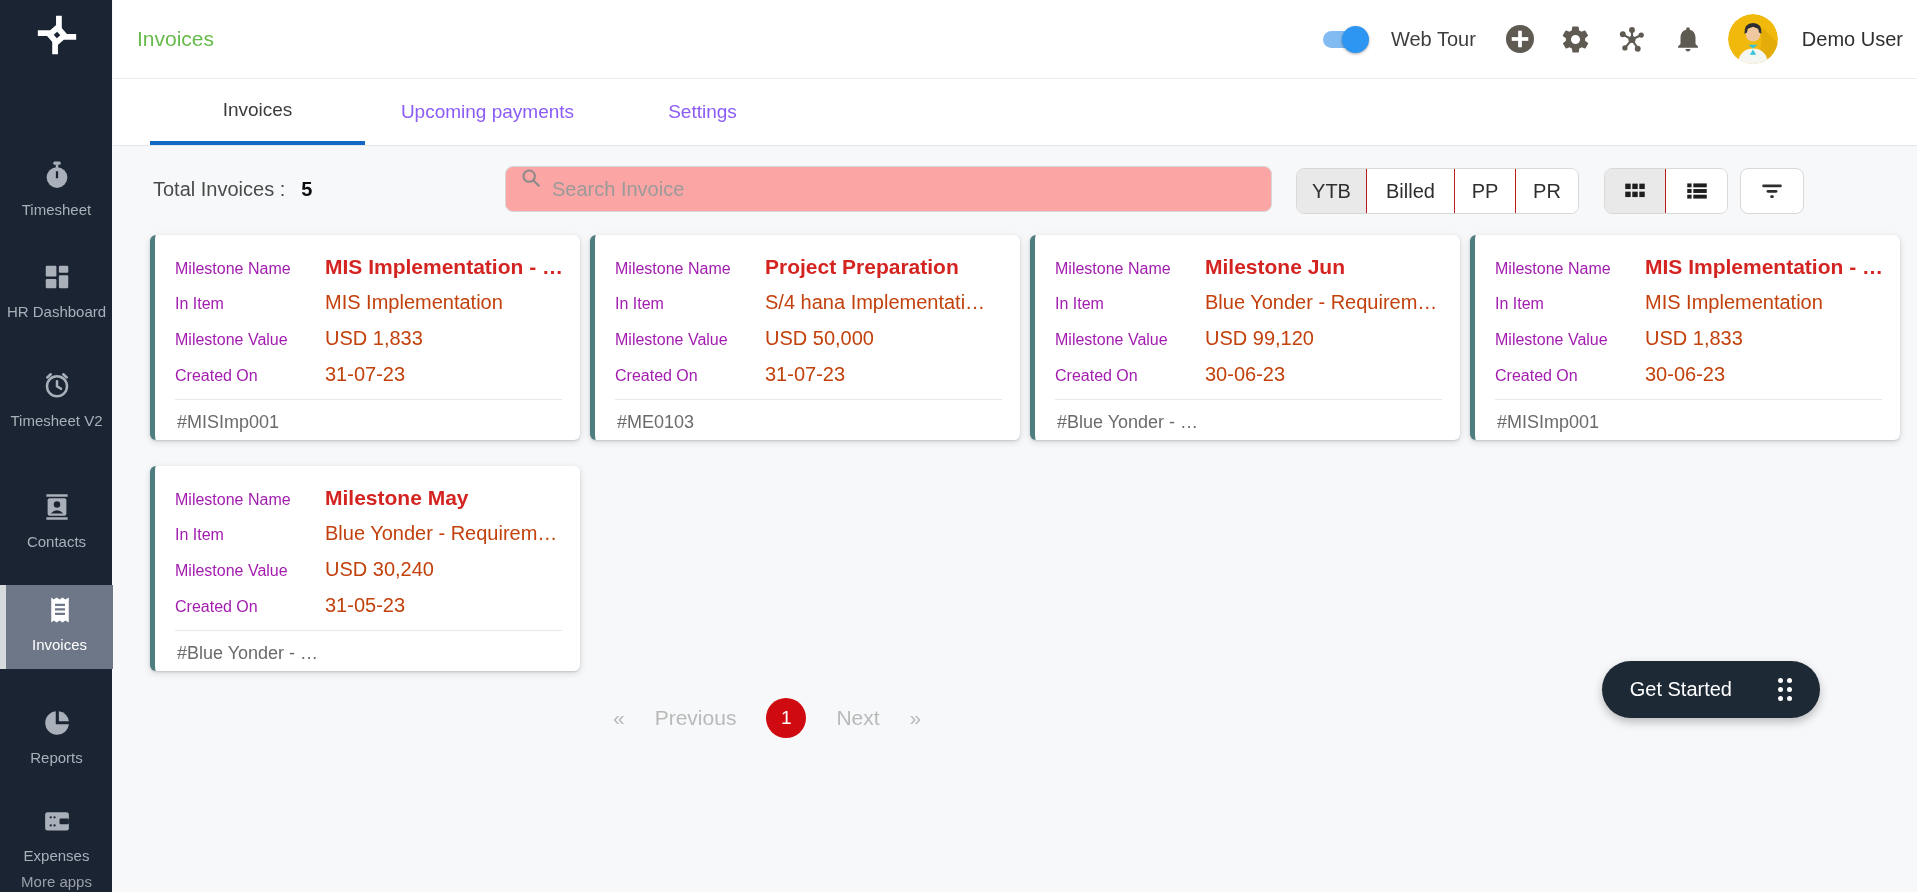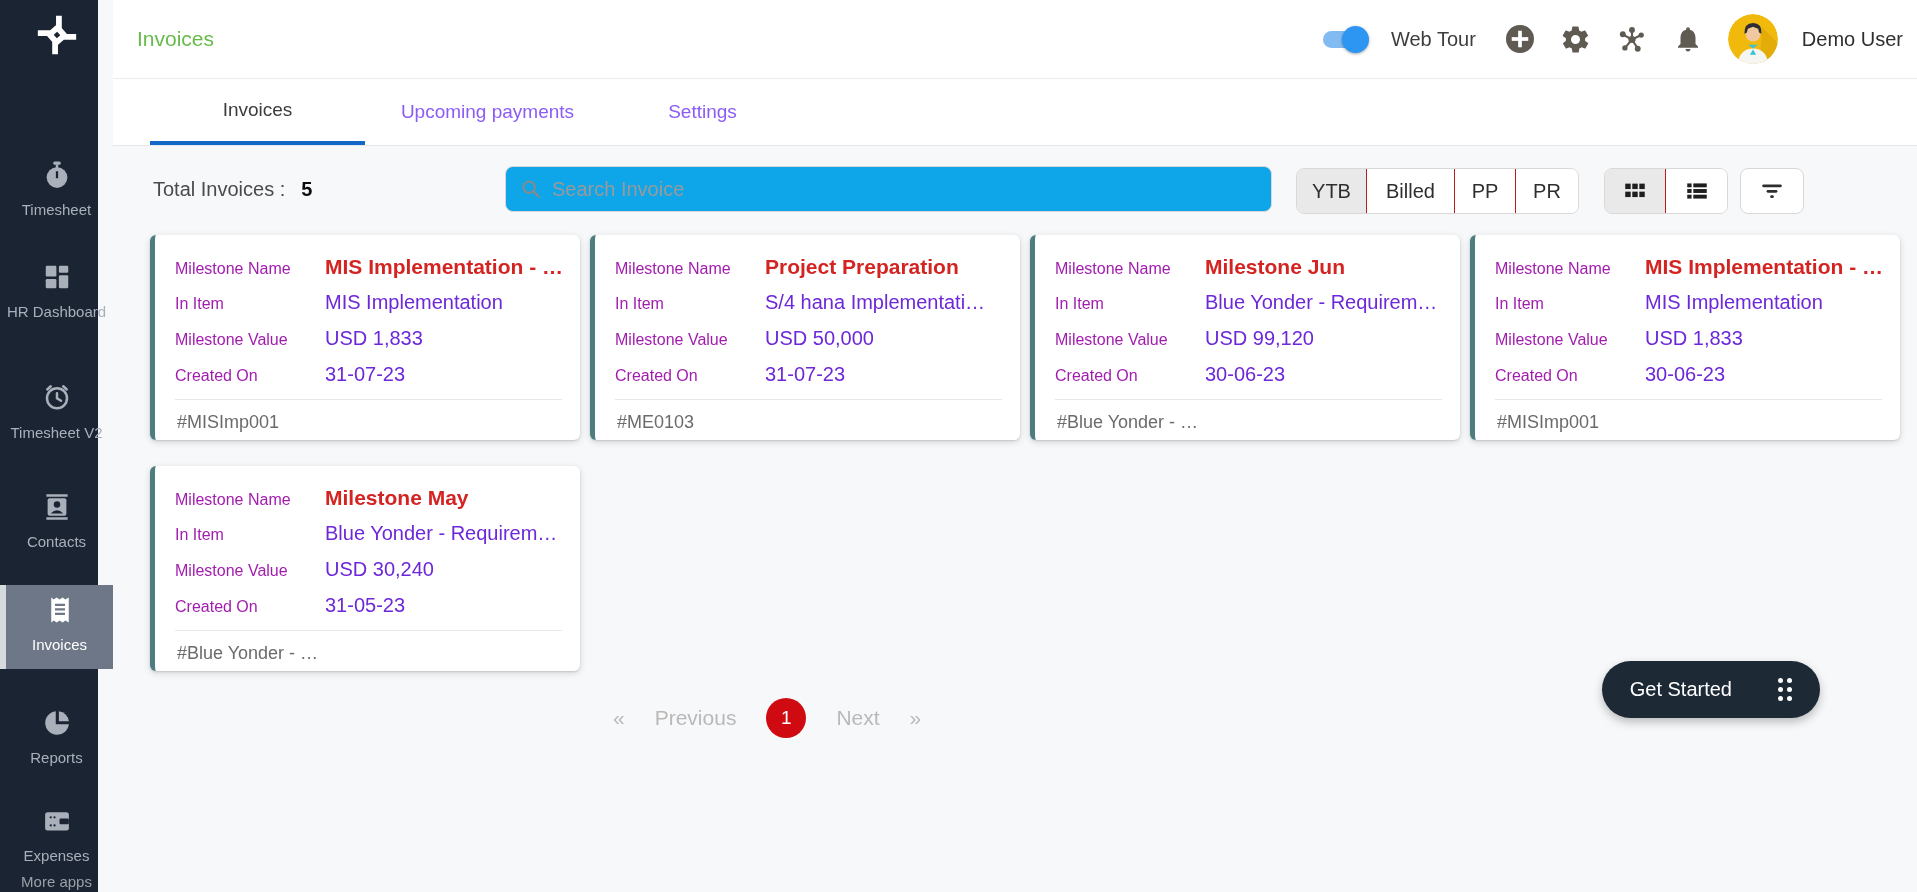--- a/index.html
+++ b/index.html
@@ -5,26 +5,26 @@
   * { margin:0; padding:0; box-sizing:border-box; }
   html,body { width:1917px; height:892px; }
   body {
     font-family:"Liberation Sans", sans-serif;
     background:#f7f8f9;
     position:relative;
     overflow:hidden;
     color:#2b2b2b;
   }
   
-  .sidebar { position:absolute; left:0; top:0; width:98px; height:892px; background:#1b2433; z-index:10; }
+  .sidebar { position:absolute; left:0; top:0; width:112px; height:892px; background:#1b2433; z-index:10; }
   .logo-wrap { position:absolute; top:12px; left:0; width:113px; display:flex; justify-content:center; }
   .side-item { position:absolute; left:0; width:113px; display:flex; flex-direction:column; align-items:center; gap:9px;
                color:#a9b0ba; font-size:15px; text-align:center; cursor:pointer; line-height:1.45; padding:8px 4px; }
   .side-item svg { width:30px; height:30px; flex:none; }
-  .si-1 { top:152px; } .si-2 { top:254px; } .si-3 { top:374px;gap:10px; } .si-4 { top:484px; }
+  .si-1 { top:152px; } .si-2 { top:254px; } .si-3 { top:362px;gap:10px; } .si-4 { top:484px; }
   .si-5 { top:585px; height:84px; background:#6e7787; color:#ffffff; border-left:6px solid #d7dadd; justify-content:center; padding-top:4px; }
   .si-6 { top:700px; } .si-7 { top:798px; }
   .more-apps { position:absolute; bottom:2px; left:0; width:113px; text-align:center; color:#9aa0a8; font-size:15px; cursor:pointer; }
   
   .topbar { position:absolute; left:113px; top:0; right:0; height:79px; background:#fff;
             border-bottom:1px solid #ececec; display:flex; align-items:center; padding:0 14px 0 24px; }
   .page-title { color:#66bb4a; font-size:21px; }
   .topbar-right { margin-left:auto; display:flex; align-items:center; gap:24px; }
   .toggle { width:42px; height:17px; background:#82bbf2; border-radius:9px; position:relative; cursor:pointer; margin-right:2px; }
   .toggle-knob { position:absolute; right:-4px; top:-5px; width:27px; height:27px; border-radius:50%; background:#2d95f2; box-shadow:0 1px 3px rgba(0,0,0,.35); }
@@ -35,43 +35,43 @@
   
   .tabstrip { position:absolute; left:113px; top:79px; right:0; height:67px; background:#fff;
               border-bottom:1px solid #e4e7ea; display:flex; padding-left:37px; }
   .tab { display:flex; align-items:center; justify-content:center; font-size:19px; color:#8b5cf6; cursor:pointer; }
   .tab-1 { width:215px; } .tab-2 { width:245px; } .tab-3 { width:185px; }
   .tab.active { color:#3c3c3c; border-bottom:4px solid #1268c4; }
   
   .content { position:absolute; left:113px; top:146px; right:0; bottom:0; background:#f7f8f9; }
   .total { position:absolute; left:40px; top:32px; font-size:20px; color:#4a4a4a; display:flex; gap:16px; align-items:center; }
   .total-value { color:#0d0d0d; font-weight:700; }
-  .search { position:absolute; left:392px; top:20px; width:767px; height:46px; background:#0ea5e9; border:1px solid #d7d7d7;
-            border-radius:8px; display:flex; align-items:center; padding:0 14px; gap:10px; }
+  .search { position:absolute; left:392px; top:20px; width:767px; height:46px; background:#fca5a5; border:1px solid #d7d7d7;
+            border-radius:8px; display:flex; padding:0 14px; gap:10px; }
   .search input { border:none; outline:none; font-size:20px; color:#333; flex:1; background:transparent; font-family:"Liberation Sans", sans-serif; }
   .search input::placeholder { color:#9a9a9a; }
   .seg { position:absolute; top:22px; height:46px; display:flex; border:1px solid #d8d8d8; border-radius:8px; background:#fff; overflow:hidden; }
   .seg-filters { left:1183px; }
   .seg-views { left:1491px; }
   .seg-btn { display:flex; align-items:center; justify-content:center; font-size:20px; color:#2e2e2e;
              border-right:1px solid #b91c1c; cursor:pointer; background:#fff; }
   .seg-btn:last-child { border-right:none; }
   .seg-btn.active { background:#e9e9e9; }
   .fb-1{width:70px;} .fb-2{width:88px;} .fb-3{width:61px;} .fb-4{width:62px;}
   .vb{width:61px;} .vb svg{width:26px;height:26px;}
   .funnel-btn { position:absolute; left:1627px; top:22px; width:64px; height:46px; background:#fff; border:1px solid #d8d8d8;
                 border-radius:8px; display:flex; align-items:center; justify-content:center; cursor:pointer; }
   
   .cards { position:absolute; left:37px; top:89px; width:1760px; display:flex; flex-wrap:wrap; column-gap:10px; row-gap:26px; }
   .card { width:430px; height:205px; background:#fff; border-radius:6px; border-left:5px solid #4e7d80;
           box-shadow:0 1px 2px rgba(0,0,0,.12), 0 2px 7px rgba(0,0,0,.14);
           display:flex; flex-direction:column; padding:20px 18px 0 20px; cursor:pointer; }
   .crow { display:flex; align-items:baseline; height:22px; margin-bottom:14px; }
   .clabel { width:150px; flex:none; color:#a21caf; font-size:16px; }
-  .cval { color:#6d28d9; font-size:20px; white-space:nowrap; overflow:hidden; }
+  .cval { color:#c2410c; font-size:20px; white-space:nowrap; overflow:hidden; }
   .cname { color:#d42422; font-weight:700; font-size:21px; }
   .cfooter { margin-top:auto; border-top:1px solid #e8e8e8; padding:12px 2px 14px; color:#6b6b6b; font-size:18px; }
   
   .pagination { position:absolute; left:500px; top:552px; display:flex; align-items:center; gap:30px;
                 font-size:21px; color:#b9b9b9; }
   .pg-chevron, .pg-link { cursor:pointer; }
   .pg-current { width:40px; height:40px; border-radius:50%; background:#cf0a10; color:#fff; display:flex;
                 align-items:center; justify-content:center; font-size:19px; cursor:pointer; }
   
   .get-started { position:absolute; right:97px; bottom:174px; height:57px; border-radius:29px; background:#1e2936;

